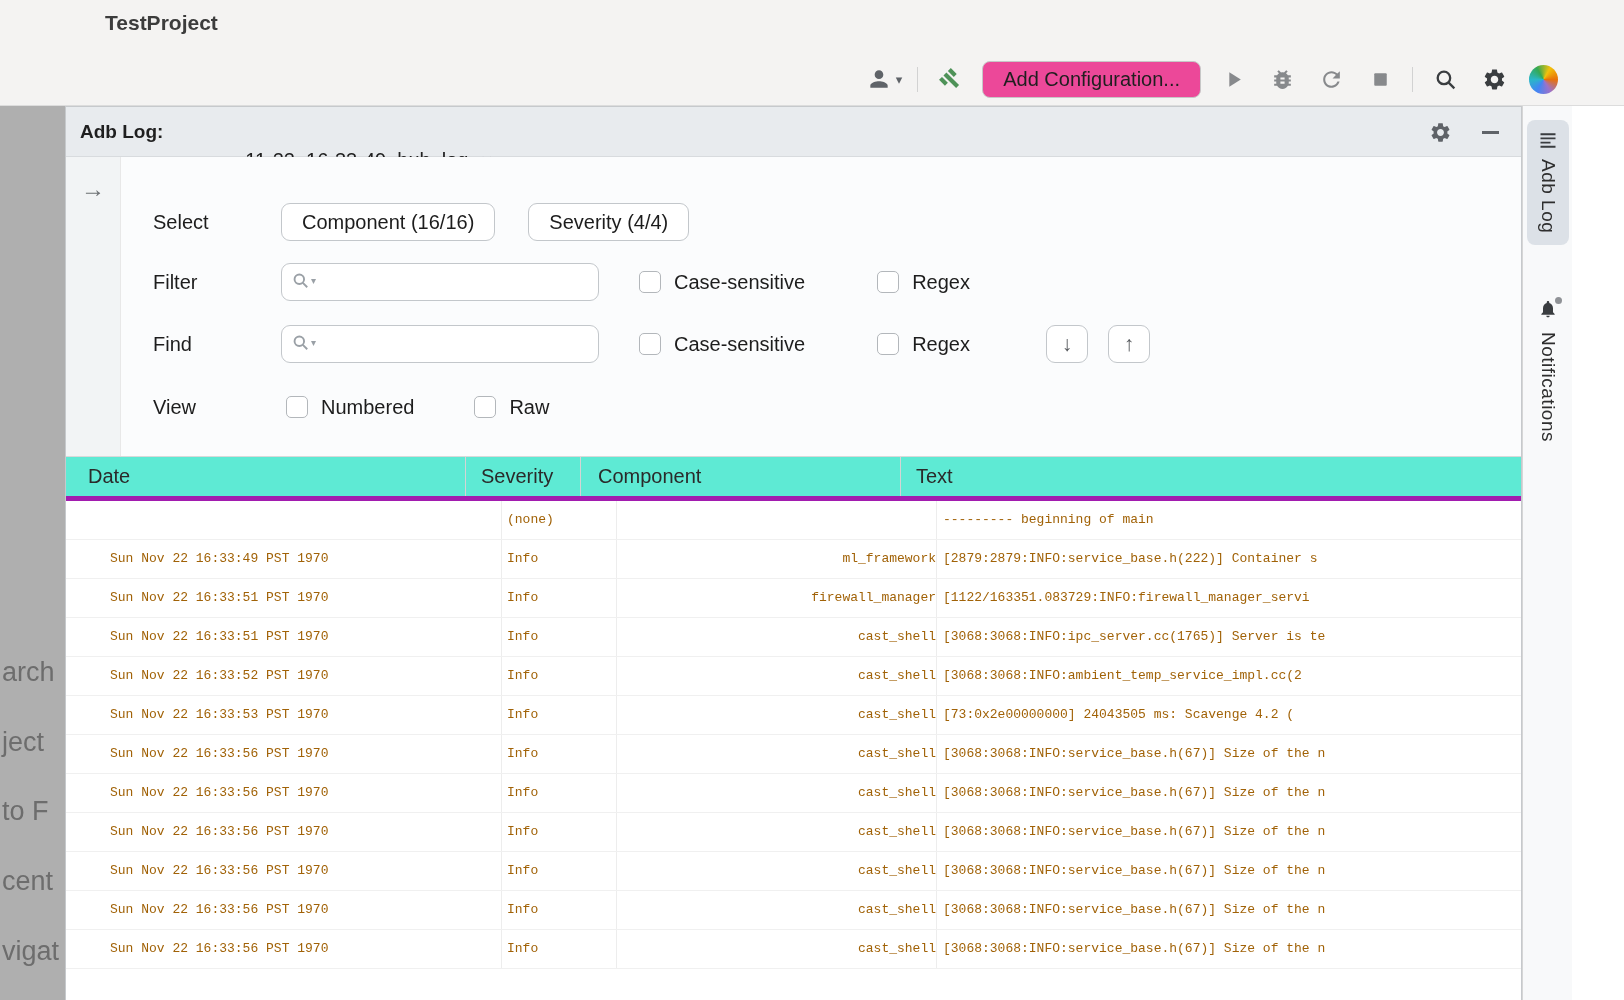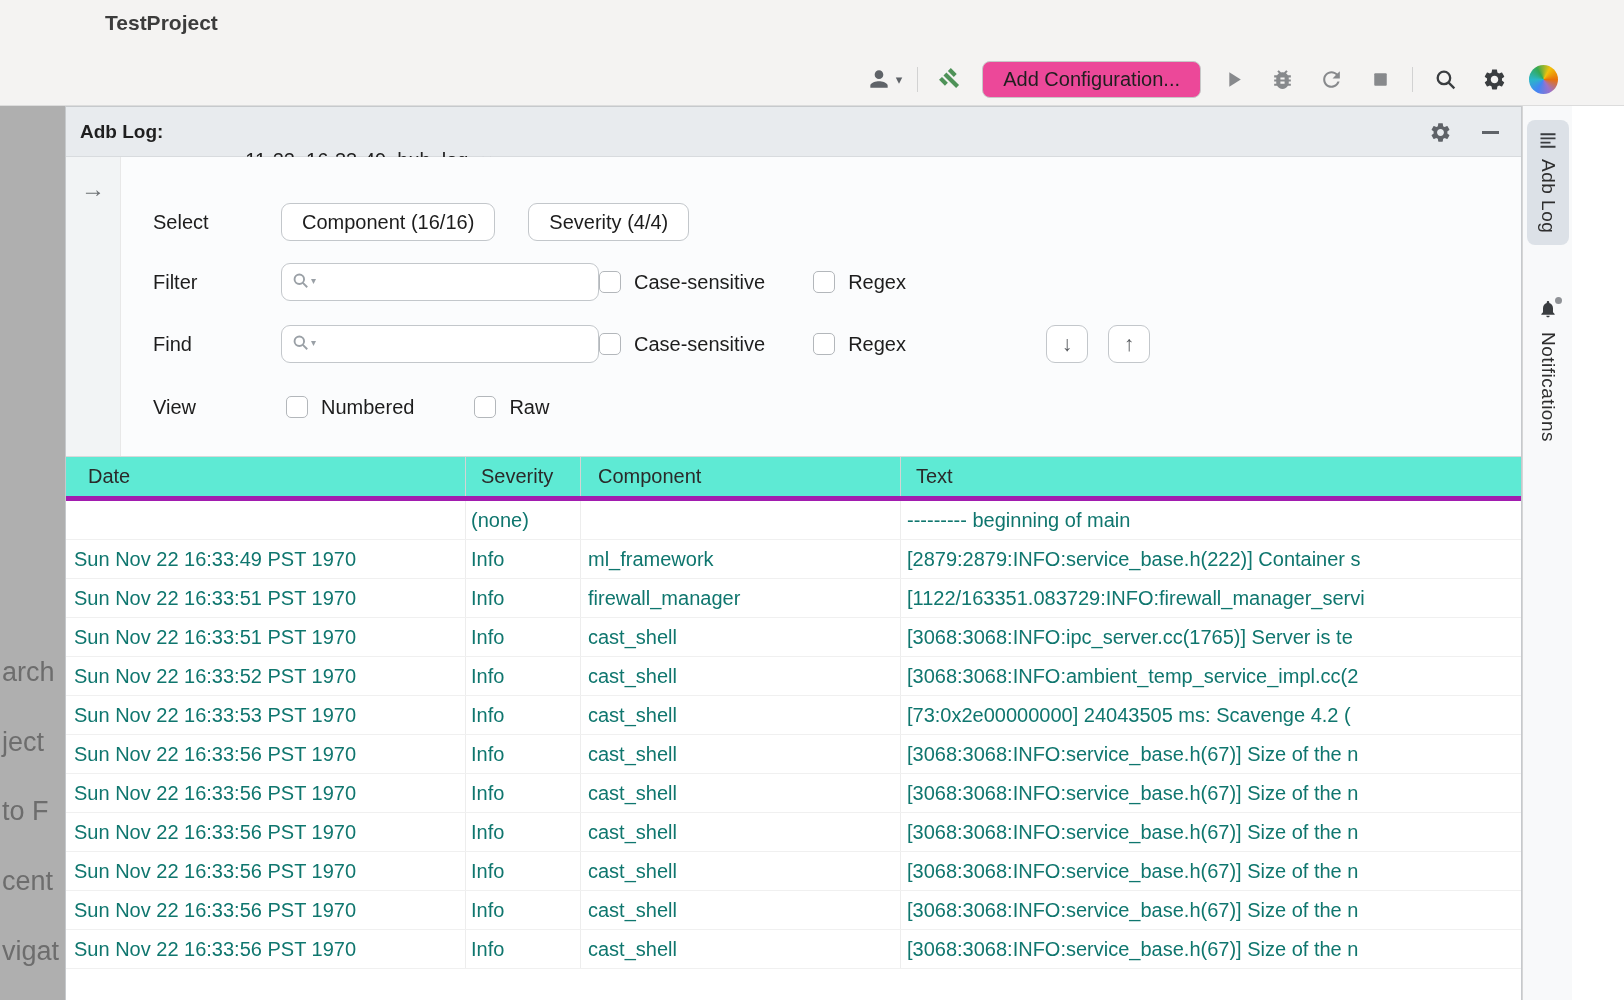--- a/index.html
+++ b/index.html
@@ -56,44 +56,44 @@
   .pill-btn { height:38px; border:1px solid #c3c7cb; border-radius:9px; background:#fff;
     padding:17px 20px; font-size:20px; color:#1d1d1d; display:flex; align-items:center; cursor:pointer; font-family:inherit; }
   .pill-gap { margin-left:33px; }
   .search-wrap { position:relative; width:318px; height:38px; }
   .search-wrap input { width:100%; height:100%; border:1px solid #c3c7cb; border-radius:9px;
     padding:0 10px 0 44px; font-size:19px; background:#fff; color:#222; outline:none; font-family:inherit; }
   .search-ic { position:absolute; left:10px; top:8px; display:flex; align-items:center; gap:1px; color:#9aa0a6; }
   .search-ic svg { width:19px; height:19px; }
   .search-ic .mini-chev { font-size:10px; color:#9aa0a6; }
   .cbgroup { display:flex; align-items:center; gap:13px; }
-  .cbgroup.first { }
-  .cbgroup.second { margin-left:48px; }
+  .cbgroup.first { margin-left:40px; }
+  .cbgroup.second { margin-left:72px; }
   .cbgroup.raw { margin-left:60px; }
   .cb { width:22px; height:22px; border:1.5px solid #b3b7bb; border-radius:5px; background:#fff; cursor:pointer; flex:none; }
   .cblabel { font-size:20px; color:#1d1d1d; }
   .find-nav { position:absolute; top:168px; width:42px; height:38px; border:1px solid #c3c7cb;
     border-radius:9px; background:#fff; display:flex; align-items:center; justify-content:center;
     font-size:21px; color:#55585c; cursor:pointer; }
   .find-nav.down { left:980px; }
   .find-nav.up { left:1042px; }
 
   
   .log-table { position:absolute; left:0; top:349px; right:0; bottom:0; }
   .thead { display:flex; height:45px; background:#5eead4; border-top:1px solid #d9d9d9;
     border-bottom:5px solid #a21caf; font-size:20px; color:#2a2a2a; }
   .th { display:flex; align-items:center; border-right:1px solid #d4d4d4; overflow:hidden; }
   .col-date { width:400px; } .col-sev { width:115px; } .col-comp { width:320px; } .col-text { flex:1; border-right:none; }
   .th.col-date { padding-left:22px; } .th.col-sev { padding-left:15px; }
   .th.col-comp { padding-left:17px; } .th.col-text { padding-left:15px; }
   .tbody { position:absolute; left:0; top:45px; right:0; bottom:0; overflow:hidden; background:#fff; }
-  .tr { display:flex; height:39px; border-bottom:1px solid #f0f0f0; font-size:20px; color:#0f766e; cursor:default; }
+  .tr { display:flex; height:39px; border-bottom:1px solid #f0f0f0; font-size:13px; color:#a16207; cursor:default;font-family:Liberation Mono, monospace; }
   .td { line-height:38px; white-space:nowrap; overflow:hidden; border-right:1px solid #ededed; }
-  .td.col-date { padding-left:8px; } .td.col-sev { padding-left:5px; }
-  .td.col-comp { padding-left:7px; } .td.col-text { padding-left:6px; border-right:none; }
+  .td.col-date { padding-left:8px;margin-left:36px; } .td.col-sev { padding-left:5px; }
+  .td.col-comp { padding-left:7px;text-align:right; } .td.col-text { padding-left:6px; border-right:none; }
 
   
   .right-stripe { position:absolute; left:1522px; top:106px; width:50px; bottom:0;
     background:#f8f9fa; border-left:1px solid #d6d6d6; }
   .stripe-btn { width:42px; margin:14px auto 0; border-radius:8px; display:flex; flex-direction:column;
     align-items:center; padding:10px 0 12px; gap:9px; color:#3a3d40; cursor:pointer; }
   .stripe-btn.selected { background:#dce1e7; }
   .stripe-btn + .stripe-btn { margin-top:44px; }
   .stripe-btn svg { width:20px; height:20px; }
   .vtext { writing-mode:vertical-rl; font-size:19px; color:#2e2e2e; letter-spacing:.5px; }

